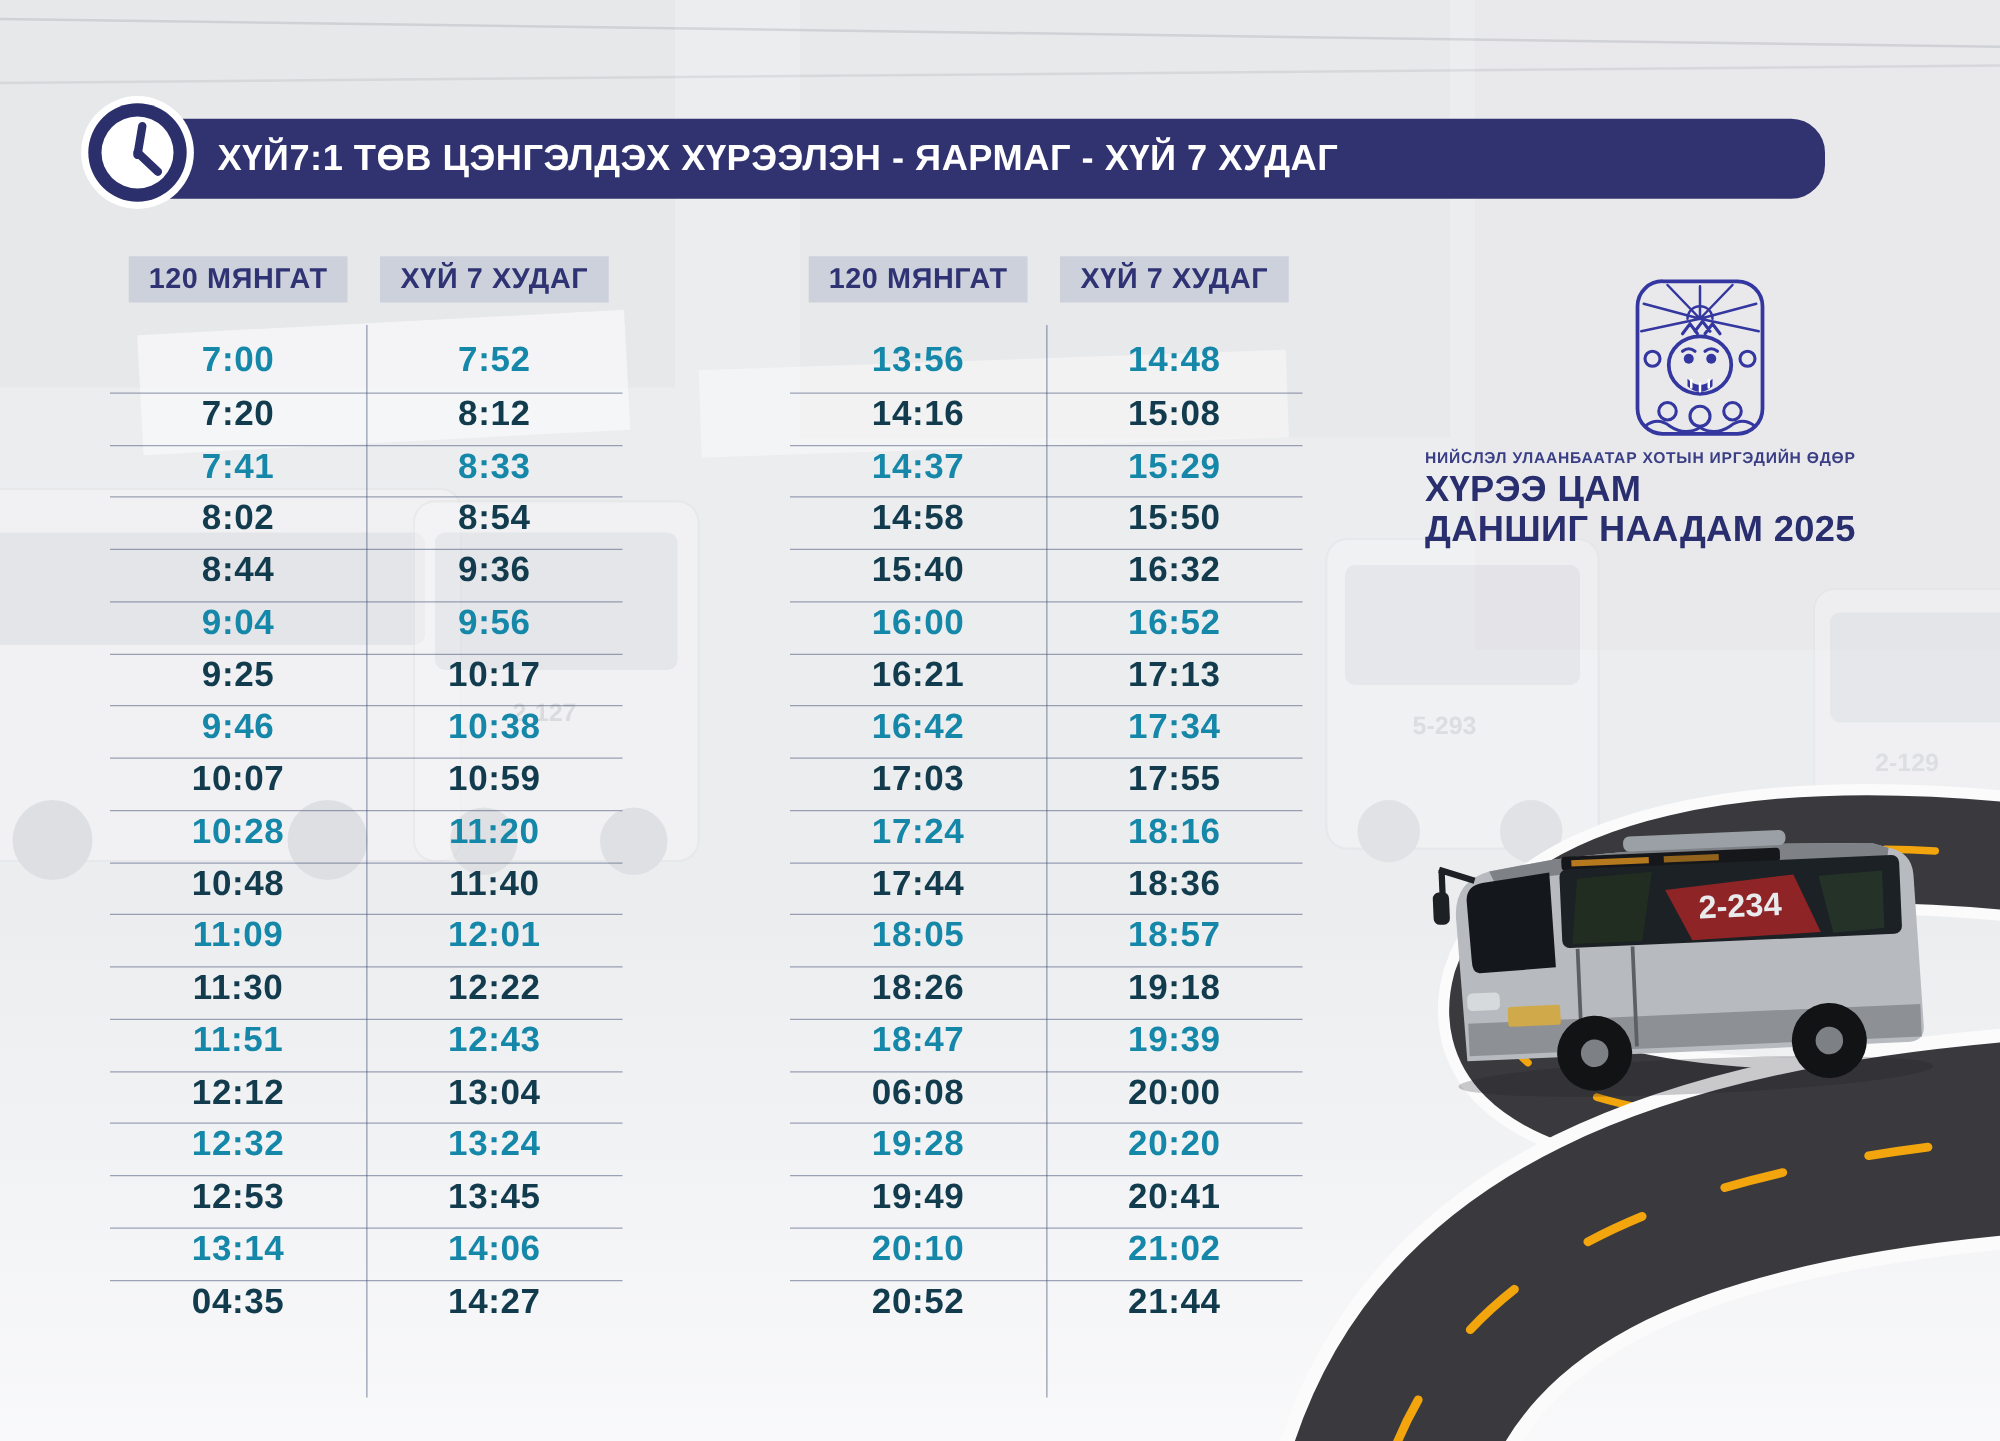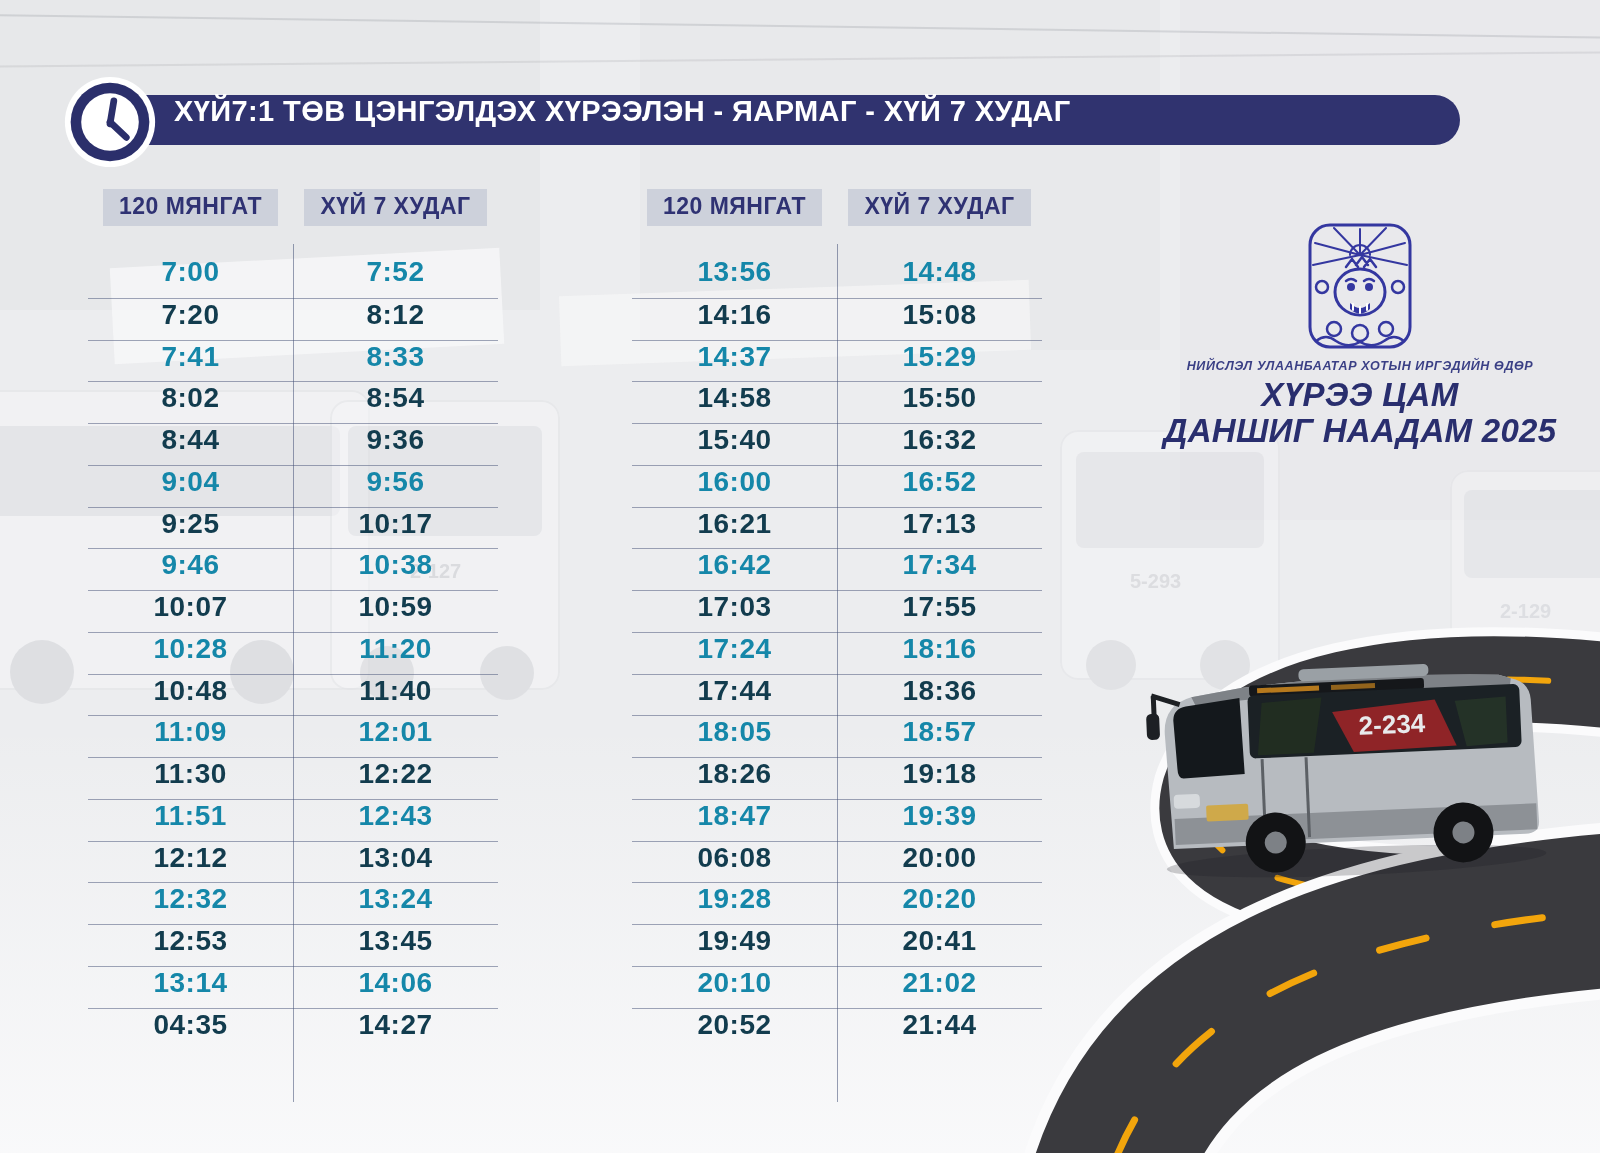--- a/index.html
+++ b/index.html
@@ -17,50 +17,50 @@
   .bg-street { position:absolute; left:0; right:0; bottom:0; height:430px;
     background:linear-gradient(180deg, rgba(250,250,251,.0), rgba(252,252,253,.8)); }
   .ghost-bus { position:absolute; opacity:.55; }
   .ghost-body { position:absolute; inset:0; background:#f6f6f8; border-radius:18px; box-shadow:inset 0 0 0 2px #e3e4e7; }
   .ghost-win { position:absolute; background:#dfe0e4; border-radius:8px; }
   .ghost-wheel { position:absolute; background:#d4d5d9; border-radius:50%; }
   .ghost-label { position:absolute; color:#c9cacf; font-weight:bold; font-size:20px; }
 
   
   .titlebar {
-    position:absolute; left:100px; top:95px; width:1360px; height:50px;
-    background:#30336F; border-radius:27px; display:flex; align-items:flex-start;
+    position:absolute; left:100px; top:95px; width:1360px; height:64px;
+    background:#30336F; border-radius:27px; display:flex; align-items:center;
     padding-left:74px; box-sizing:border-box; z-index:3;
   }
   .title { color:#ffffff; font-size:29px; font-weight:bold; letter-spacing:.4px; white-space:nowrap; }
   .clock { position:absolute; left:62px; top:74px; width:96px; height:96px; z-index:4; }
 
   
-  .timegroup { position:absolute; top:187px; width:410px; height:915px; z-index:3; }
+  .timegroup { position:absolute; top:203px; width:410px; height:915px; z-index:3; }
   .tg-left  { left:88px; }
   .tg-right { left:632px; }
   .colheads { display:flex; height:40px; }
   .colhead-cell { flex:1; display:flex; justify-content:center; align-items:center; }
   .colhead {
     background:rgba(200,204,216,.85); color:#2F3273; font-weight:bold;
     font-size:23px; padding:4px 16px 6px; letter-spacing:.5px; white-space:nowrap;
   }
   .rows { position:absolute; top:69px; left:0; width:100%; }
   .trow { display:flex; height:41.75px; box-sizing:border-box; }
   .trow + .trow { border-top:1px solid rgba(68,80,118,.5); }
   .tcell { flex:1; text-align:center; font-size:28px; font-weight:bold; letter-spacing:.5px; }
   .trow.teal .tcell { color:#1587A9; }
   .trow.dark .tcell { color:#123C4E; }
   .vdivider { position:absolute; left:50%; top:57px; width:1px; height:858px; background:rgba(68,80,118,.55); }
 
   
-  .branding { position:absolute; left:1140px; top:221px; width:440px; text-align:center; z-index:3;font-style:italic; }
+  .branding { position:absolute; left:1140px; top:221px; width:440px; z-index:3; }
   .emblem { width:108px; height:130px; display:block; margin:0 auto; }
   .brand-small { margin-top:8px; color:#3A3F85; font-size:12.5px; font-weight:bold; letter-spacing:.6px; white-space:nowrap; }
-  .brand-big { color:#292E6E; font-size:33px; font-weight:bold; letter-spacing:.3px; line-height:1.1; }
+  .brand-big { color:#292E6E; font-size:29px; font-weight:bold; letter-spacing:.3px; line-height:1.1; }
   .brand-big.first { margin-top:4px; }
 
   
   .road { position:absolute; inset:0; z-index:1; pointer-events:none; }
   .busart { position:absolute; inset:0; z-index:2; pointer-events:none; }
 </style>
 </head>
 <body>
 
 <div class="page">

